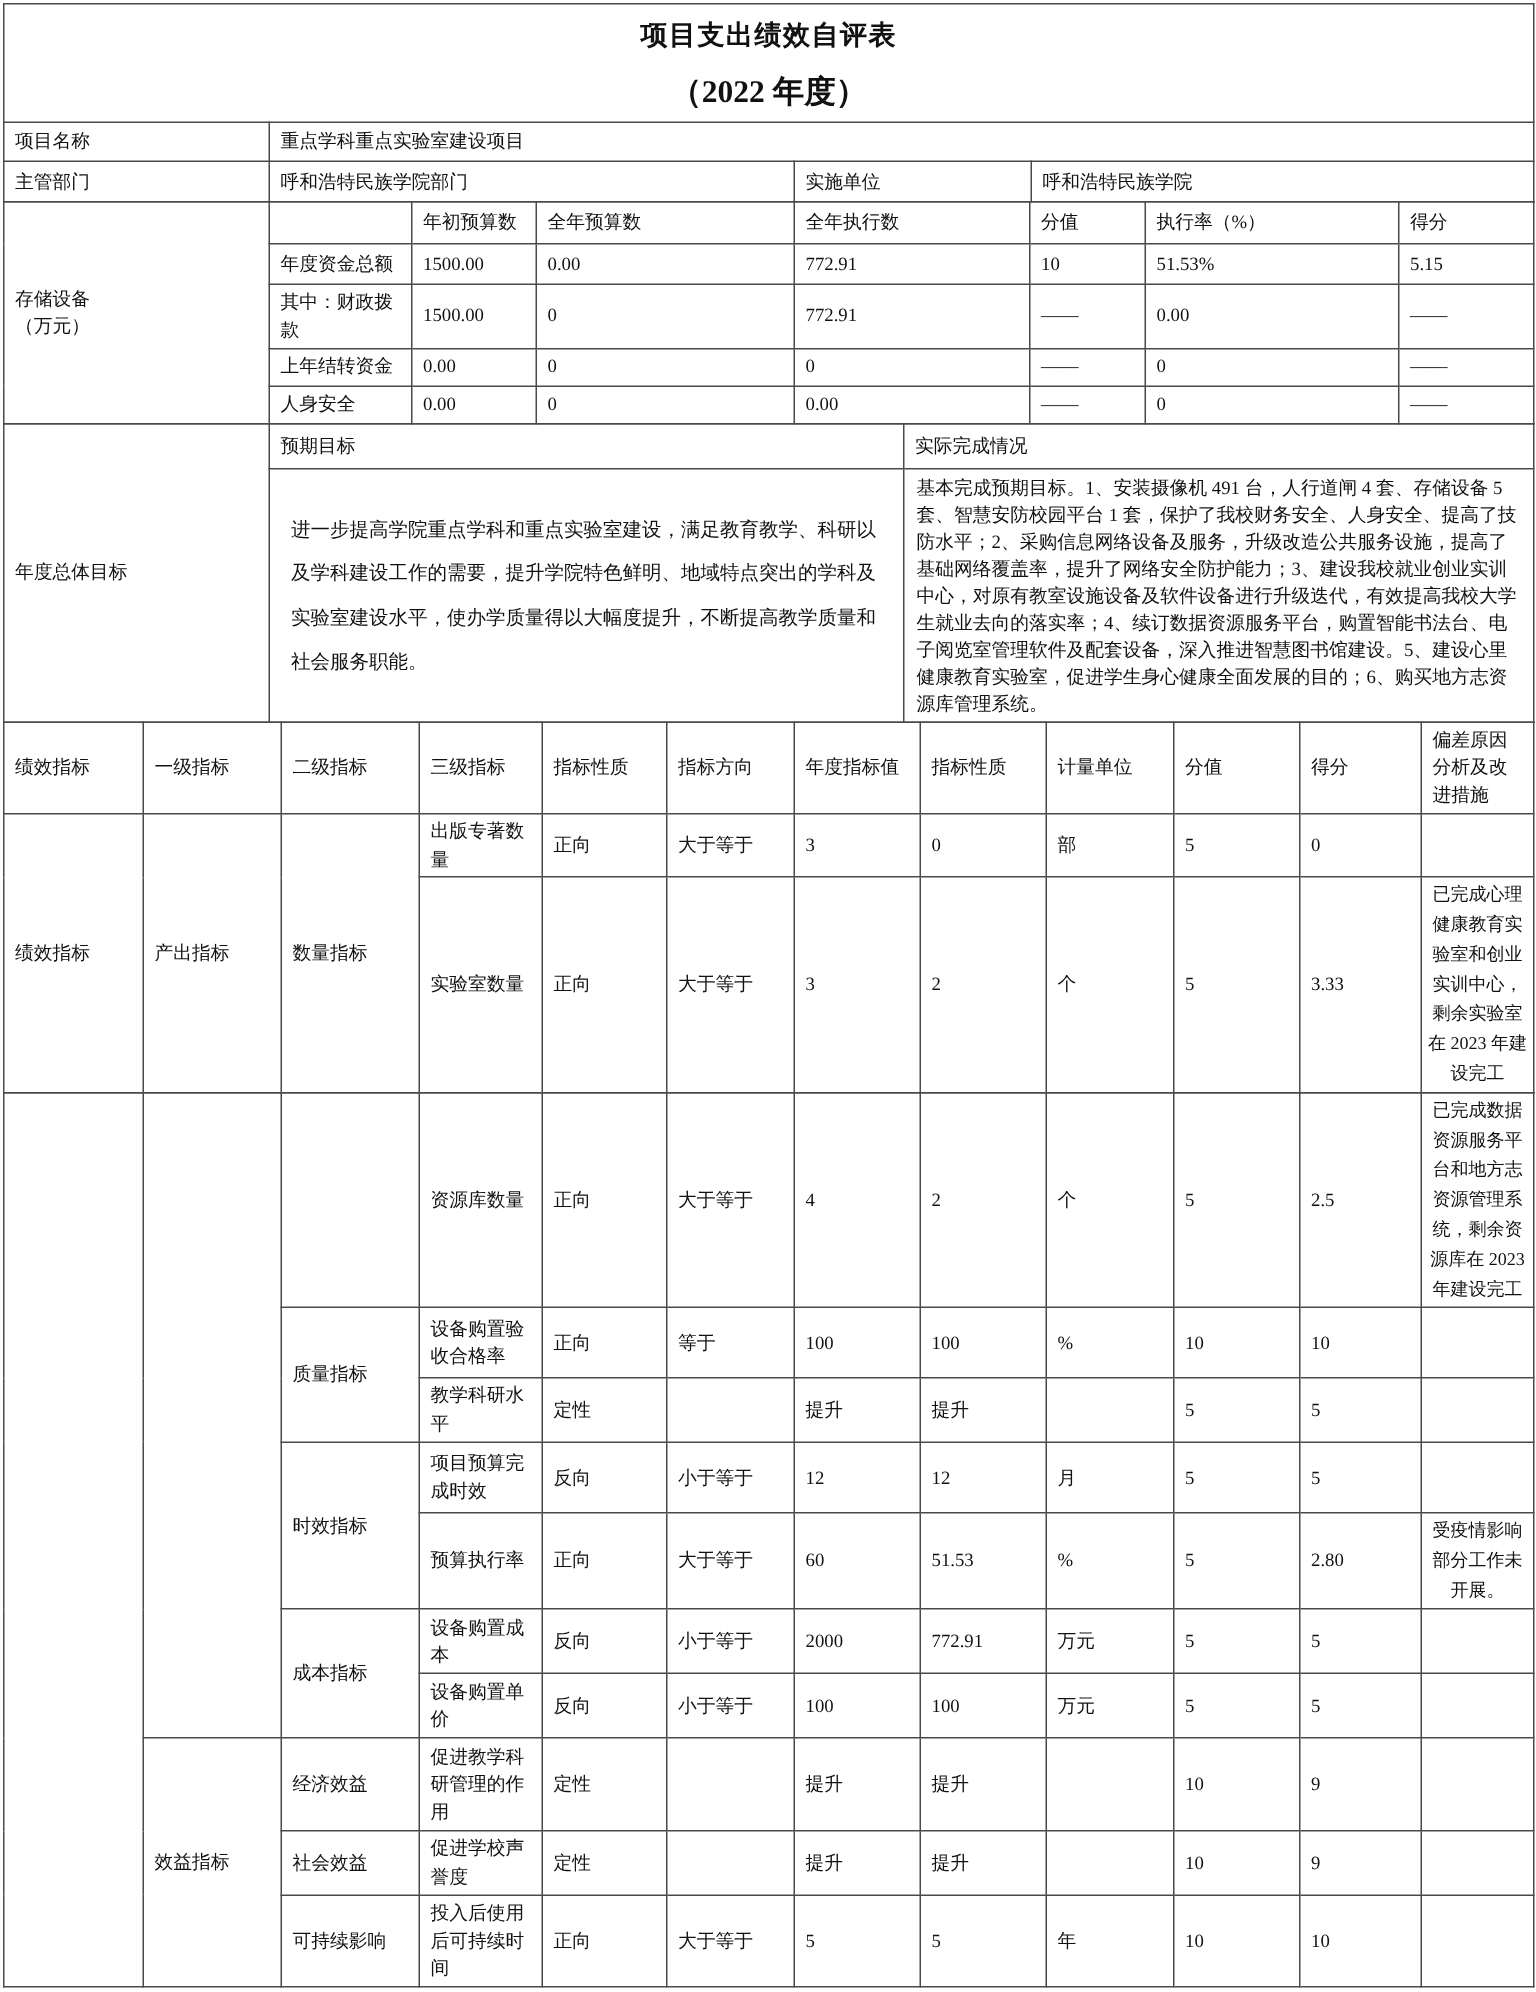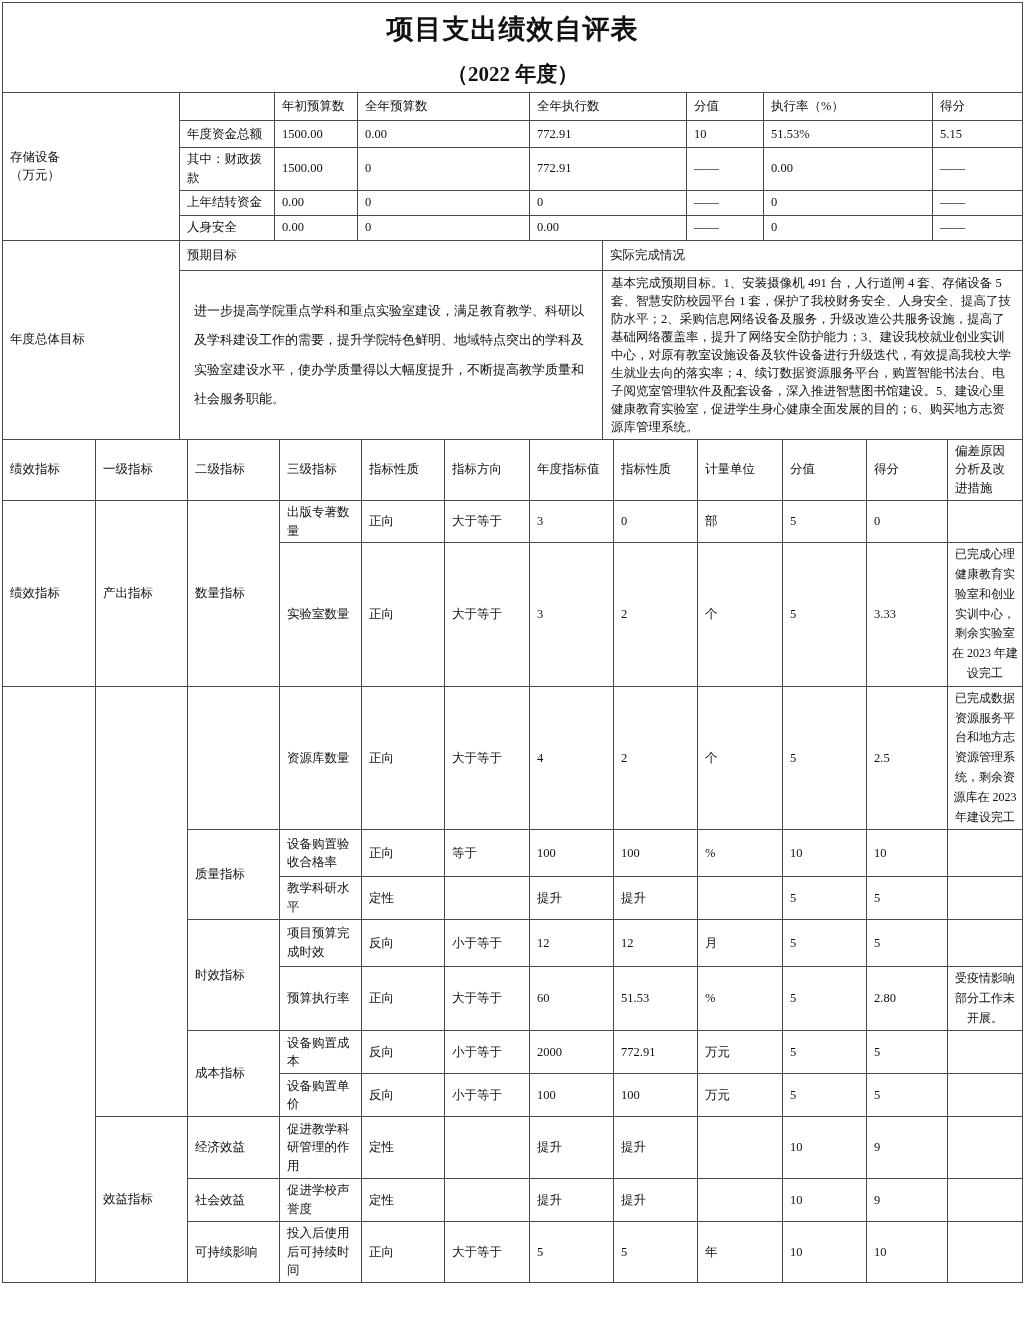--- a/index.html
+++ b/index.html
@@ -16,21 +16,21 @@
   }
   table + table { margin-top: -1px; }
   td {
     border: 1px solid #4a4a4a;
     font-size: 12.5px; line-height: 1.5;
     padding: 2px 7px; vertical-align: middle;
     word-break: break-all; overflow: hidden;
     background: #fff;
   }
   .title-cell { text-align: center; padding: 6px 0 2px 0; }
-  .doc-title { font-size: 27px; font-weight: bold; letter-spacing: 1px; }
+  .doc-title { font-size: 18px; font-weight: bold; letter-spacing: 1px; }
   .doc-subtitle { font-size: 21px; font-weight: bold; margin-top: 9px; }
   .goal-expected { padding: 2px 14px; font-size: 13px; line-height: 2.25; }
   .goal-actual { padding: 3px 8px; font-size: 12.5px; line-height: 1.44; }
   .remark-cell { font-size: 12px; line-height: 1.65; padding: 2px 4px; text-align: center; }
   .nolines { line-height: 1.45; }
 </style>
 </head>
 <body>
 
 <div class="page">
@@ -41,20 +41,30 @@
         <col style="width:350px">
         <col style="width:158px">
         <col style="width:335px">
       </colgroup>
     <tbody>
         <tr style="height:79px">
       <td colspan="4" class="title-cell">
         <div class="doc-title">项目支出绩效自评表</div>
         <div class="doc-subtitle">（2022 年度）</div>
       </td>
+    </tr>
+    <tr style="height:26px">
+      <td>项目名称</td>
+      <td colspan="3">重点学科重点实验室建设项目</td>
+    </tr>
+    <tr style="height:27px">
+      <td>主管部门</td>
+      <td>呼和浩特民族学院部门</td>
+      <td>实施单位</td>
+      <td>呼和浩特民族学院</td>
     </tr>
   </tbody>
     </table>
 
   <table>
     <colgroup>
         <col style="width:177px">
         <col style="width:95px">
         <col style="width:83px">
         <col style="width:172px">

